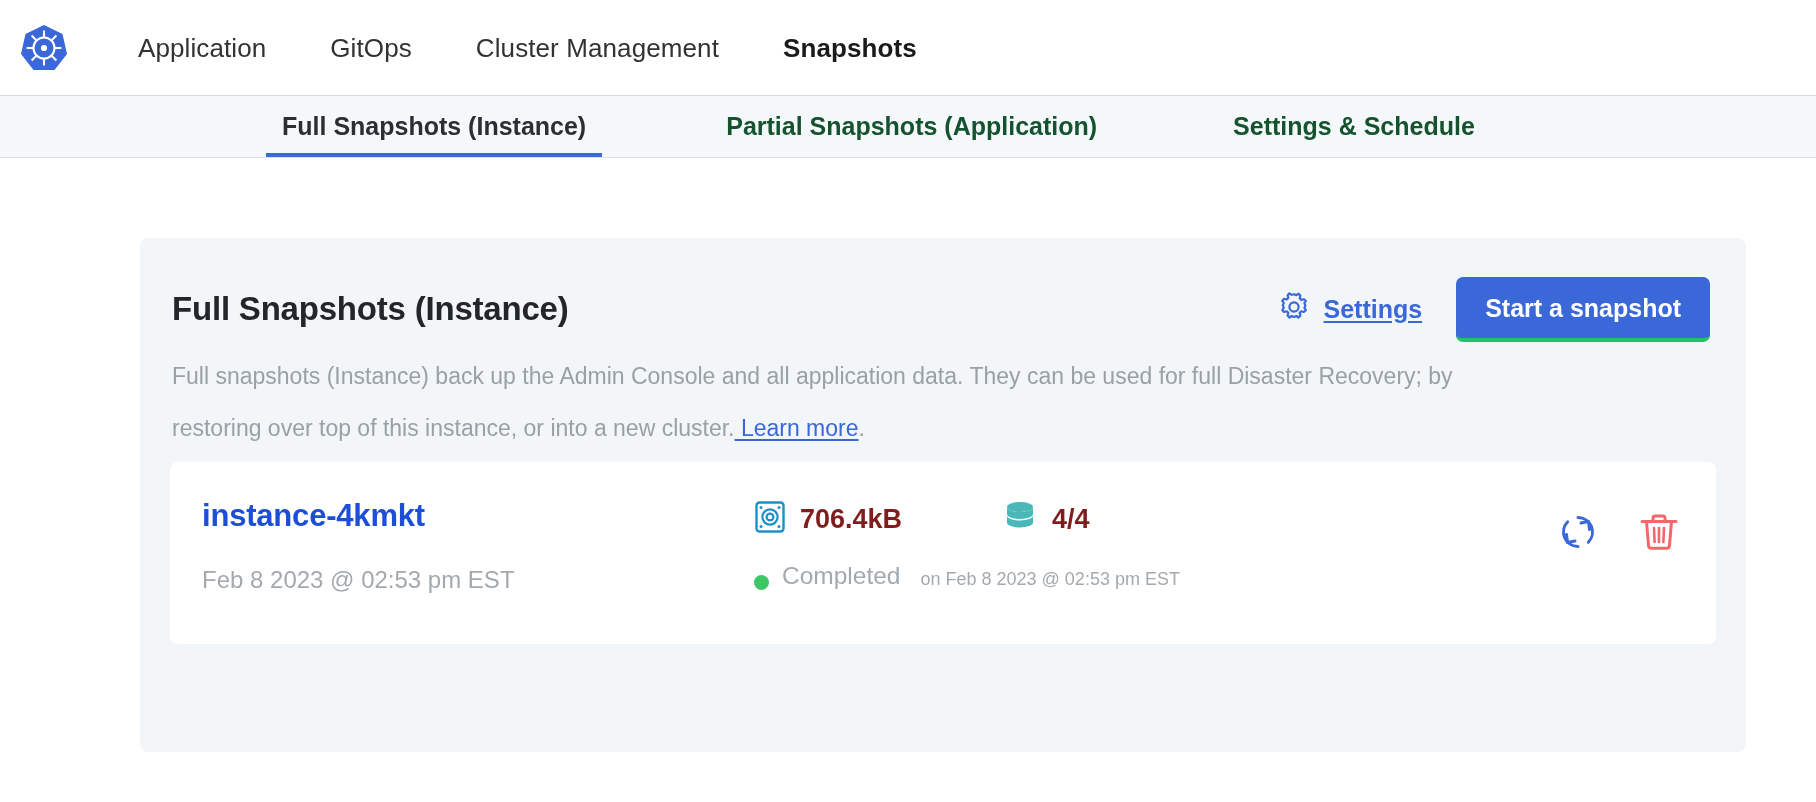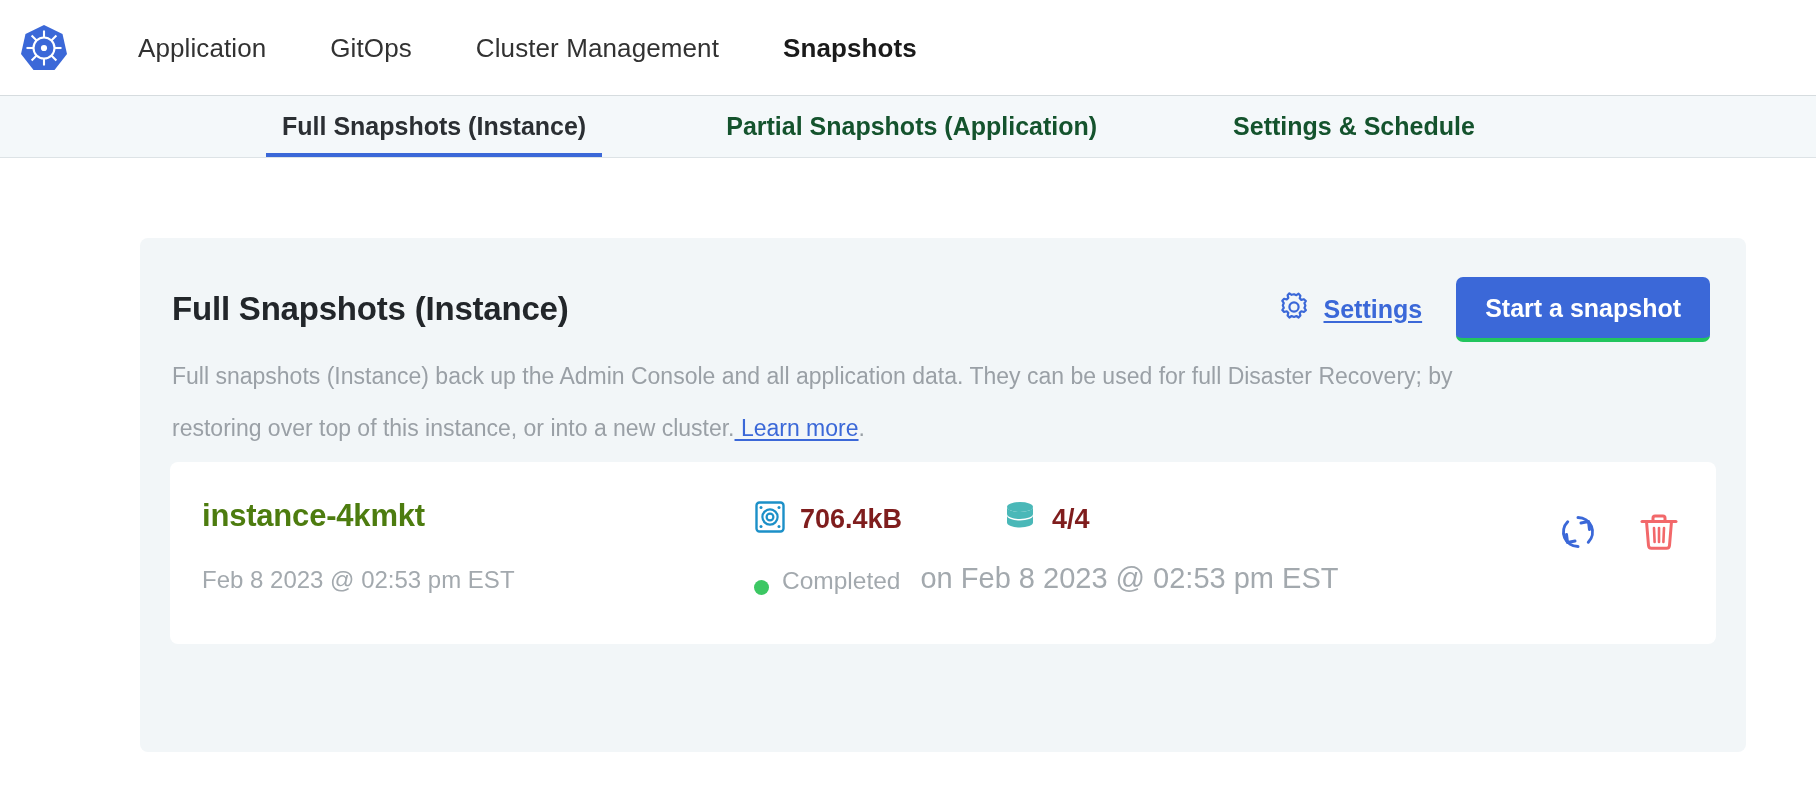--- a/index.html
+++ b/index.html
@@ -169,21 +169,21 @@
     position: relative;
     width: 100%;
     height: 100%;
   }
   .row-name {
     position: absolute;
     left: 32px;
     top: 36px;
     font-size: 31px;
     font-weight: bold;
-    color: #4d7c0f;
+    color: #1d4ed8;
     letter-spacing: -0.2px;
   }
   .row-date {
     position: absolute;
     left: 32px;
     top: 104px;
     font-size: 24px;
     color: #a3a9ae;
   }
 
@@ -220,21 +220,21 @@
   .status-dot {
     width: 15px; height: 15px;
     border-radius: 50%;
     background: #3cc763;
   }
   .status-text {
     font-size: 24.5px;
     color: #a3a9ae;
   }
   .status-when {
-    font-size: 29px;
+    font-size: 18px;
     color: #a3a9ae;
     margin-left: 7px;
   }
 
   .row-actions {
     position: absolute;
     right: 36px;
     top: 48px;
     display: flex;
     align-items: center;

